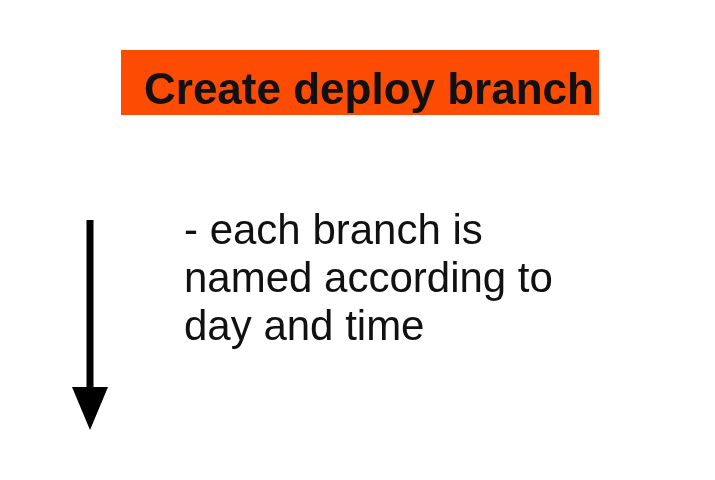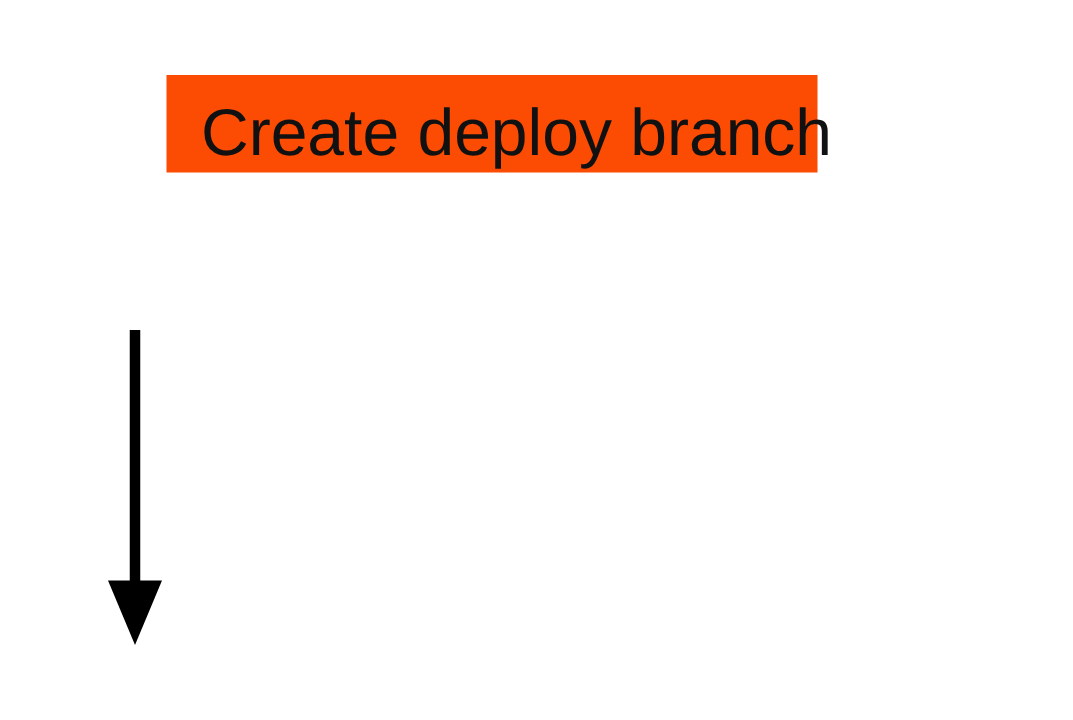--- a/index.html
+++ b/index.html
@@ -16,26 +16,27 @@
   }
   .slide {
     position: absolute;
     left: 0; top: 0;
     width: 715px;
     height: 480px;
     background: #ffffff;
   }
   .step-box {
     position: absolute;
-    left: 111px;
+    left: 121px;
     top: 50px;
-    width: 434px;
+    width: 478px;
     height: 65px;
     box-sizing: border-box;
     padding: 14px 0 0 23px;
+    font-weight: bold;
   }
   .step-box .label {
     font-size: 44px;
     line-height: normal;
     letter-spacing: 0px;
     white-space: nowrap;
   }
   .arrow-svg {
     position: absolute;
     left: 69px;
@@ -62,14 +63,19 @@
 
   <div class="step-box" style="background-color: rgb(252, 75, 3);">
     <span class="label" style="color: rgb(17, 17, 17);">Create deploy branch</span>
   </div>
 
   <svg class="arrow-svg" viewBox="0 0 44 213" aria-hidden="true">
     <line x1="21" y1="1" x2="21" y2="172" stroke-width="7" stroke="#000000"></line>
     <polygon points="3,168 39,168 21,211" fill="#000000"></polygon>
   </svg>
 
+  <div class="note" style="color: rgb(17, 17, 17);">
+    <div class="line">- each branch is</div>
+    <div class="line">named according to</div>
+    <div class="line">day and time</div>
+  </div>
 
 </div>
 
 </body></html>

